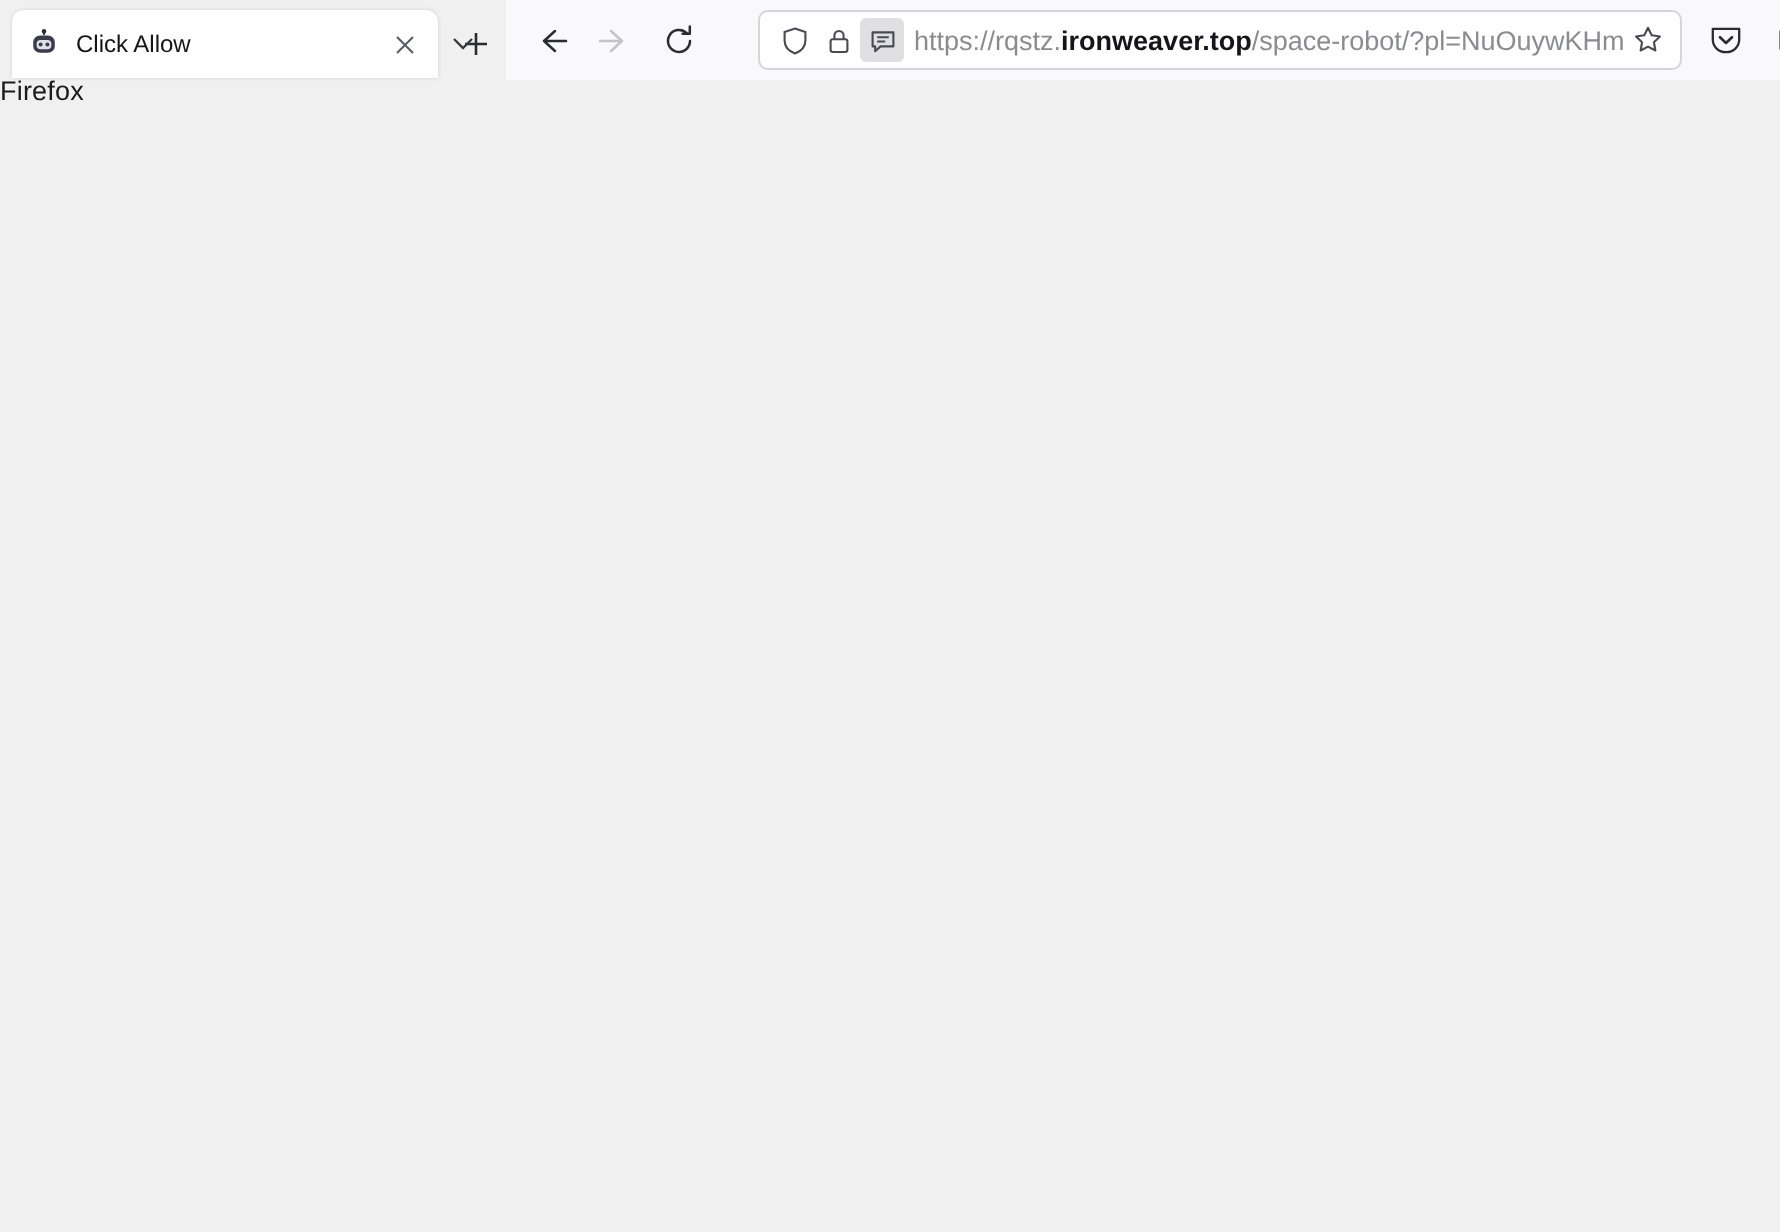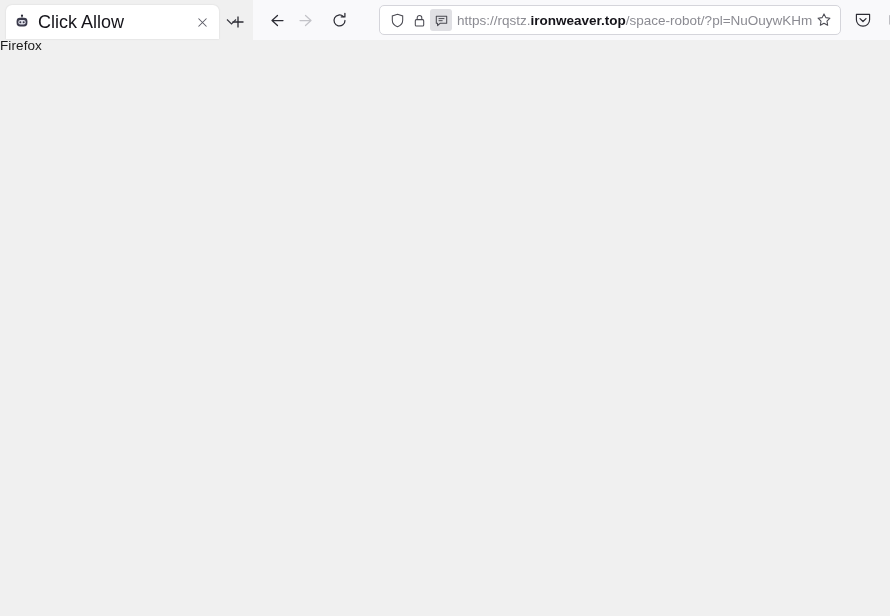--- a/index.html
+++ b/index.html
@@ -87,21 +87,21 @@
     box-sizing: border-box;
     box-shadow: 0 0 2px rgba(0,0,0,.12);
     position: relative;
   }
   .tab-favicon {
     width: 16px; height: 16px;
     flex: 0 0 16px;
     margin-right: 8px;
   }
   .tab-title {
-    font-size: 18px;
+    font-size: 12px;
     color: #15141a;
     flex: 1 1 auto;
     white-space: nowrap;
     overflow: hidden;
     text-overflow: ellipsis;
   }
   .tab-close {
     width: 18px; height: 18px;
     display: flex; align-items: center; justify-content: center;
     color: #5b5b66;

